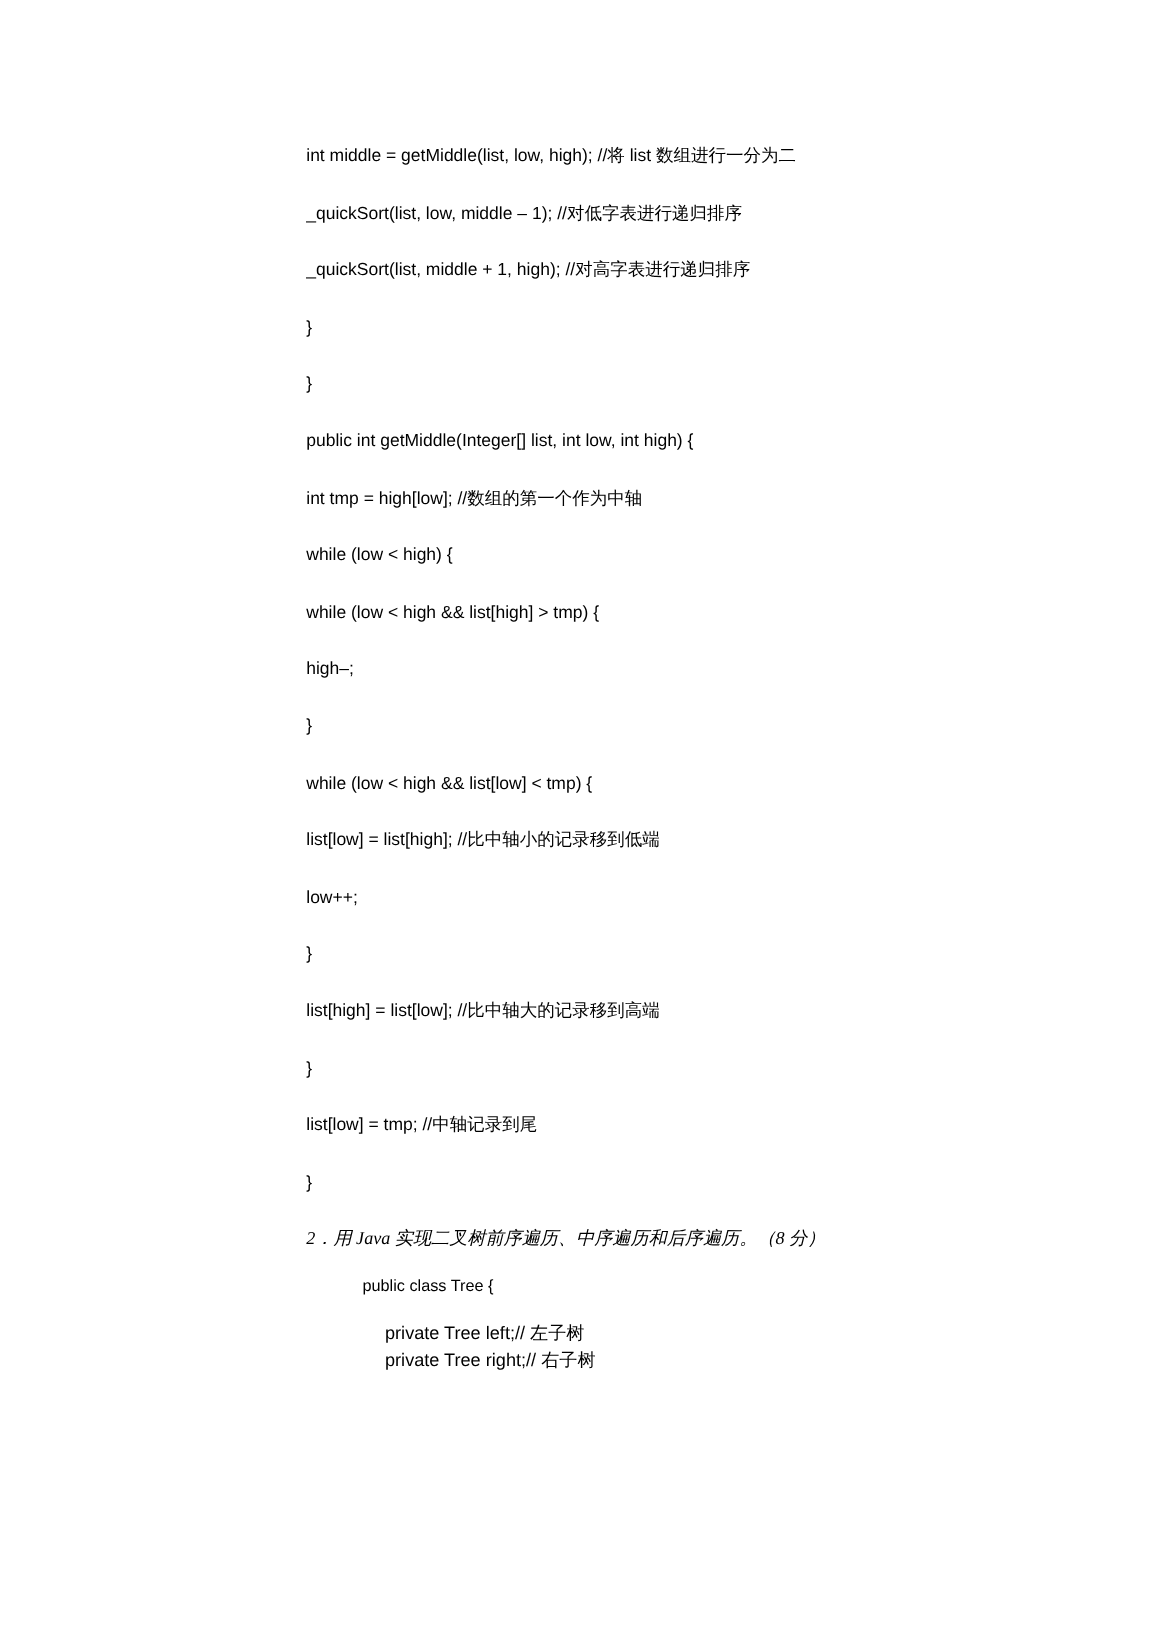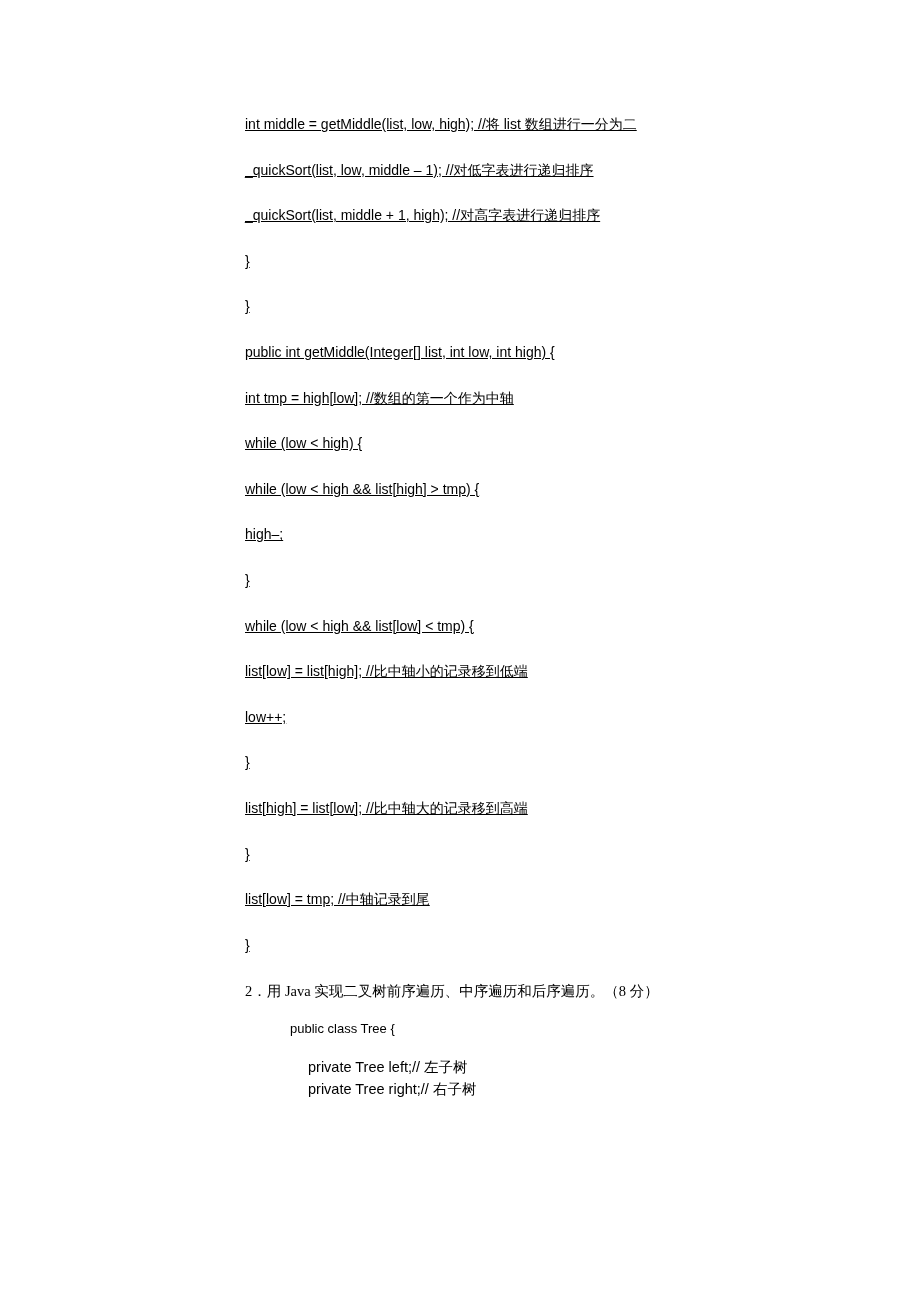--- a/index.html
+++ b/index.html
@@ -14,28 +14,28 @@
     padding: 115px 0 0 0;
     box-sizing: border-box;
     font-family: Arial, "Microsoft YaHei", "SimSun", sans-serif;
     color: #000000;
   }
   .line {
     padding-left: 245px;
     font-size: 14px;
     line-height: 1.4;
     margin-bottom: 26px;
-    text-decoration: underline;
   }
   .question {
     padding-left: 245px;
     font-size: 14.5px;
     line-height: 1.4;
     margin-bottom: 18px;
     margin-top: 6px;
+    font-style: italic;
   }
   .indent1 {
     padding-left: 290px;
     font-size: 13px;
     line-height: 1.4;
     margin-bottom: 18px;
   }
   .indent2 {
     padding-left: 308px;
     font-size: 14.5px;

